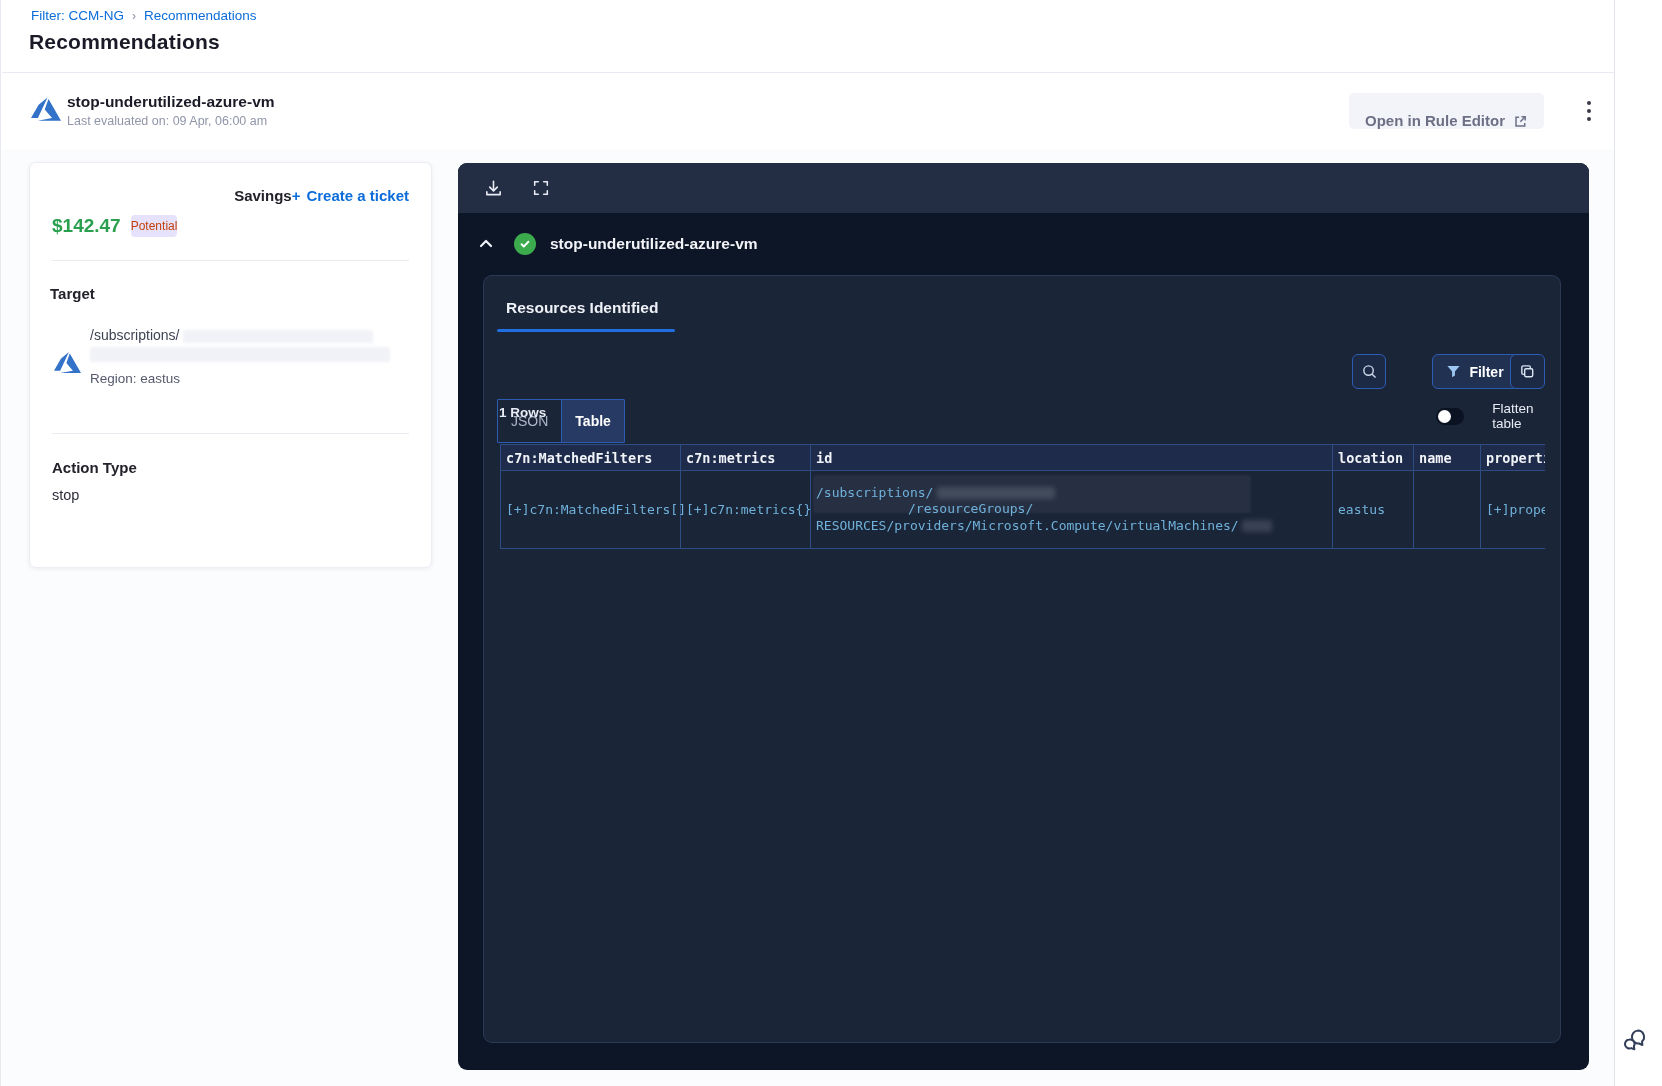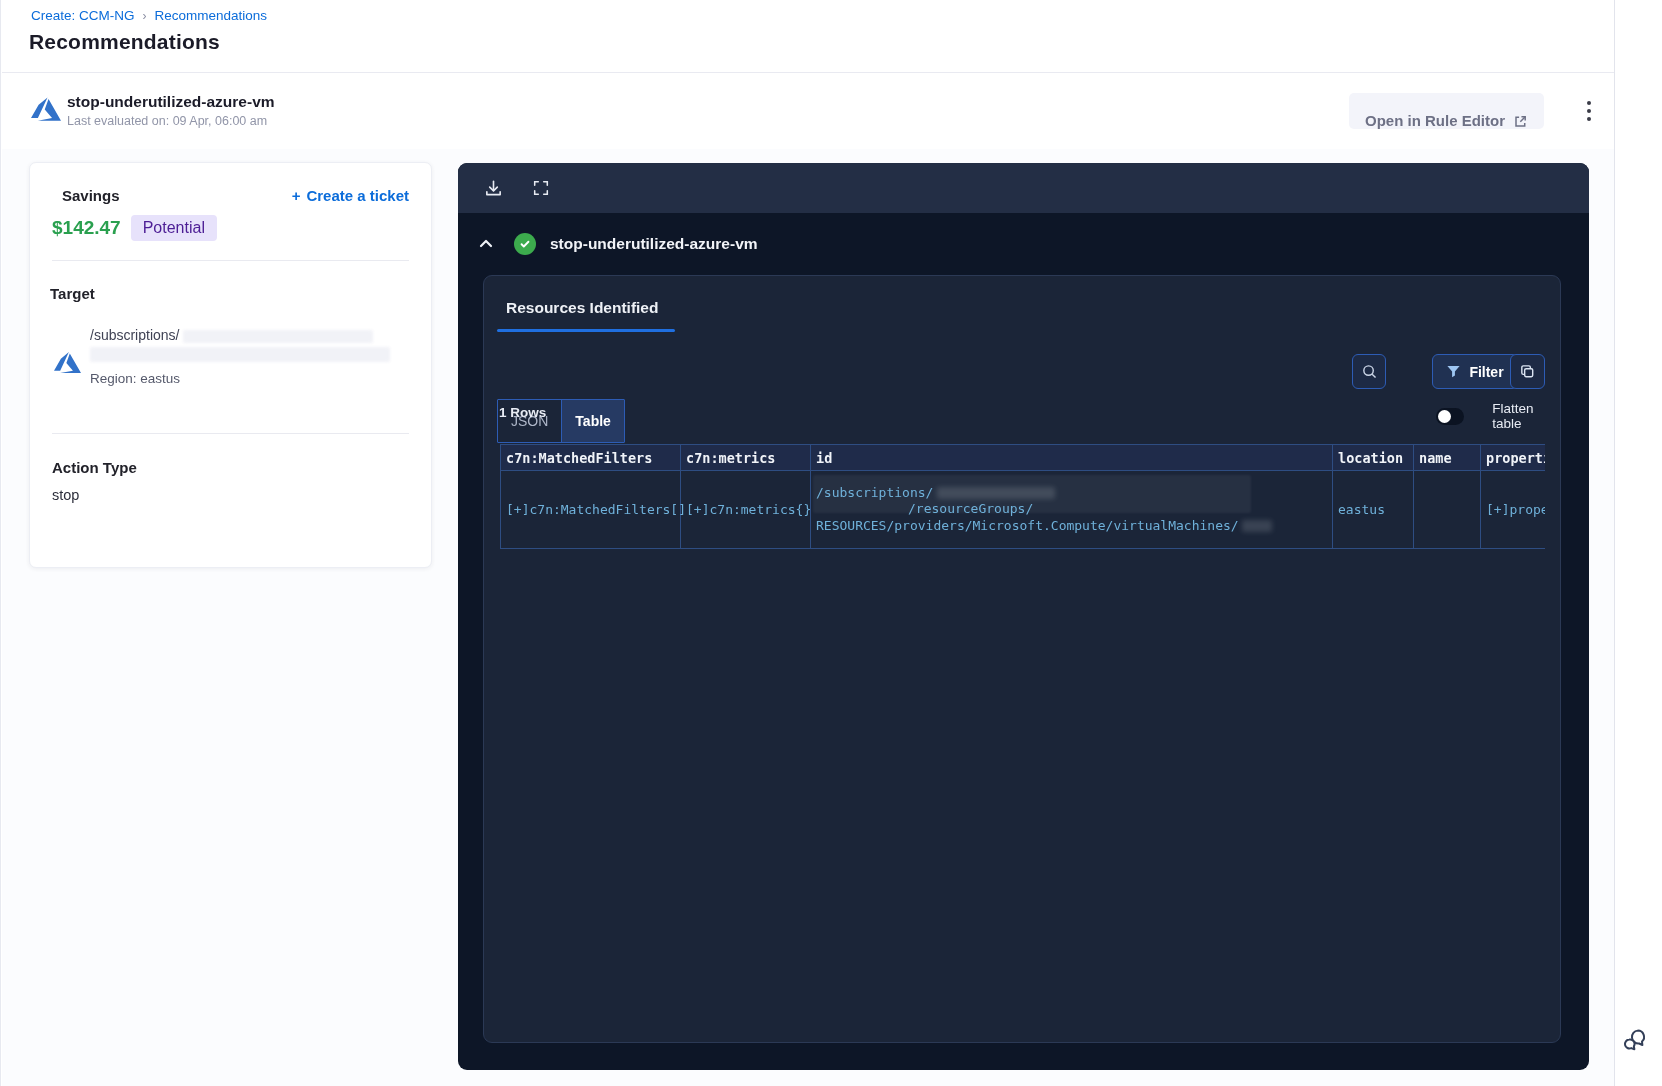--- a/index.html
+++ b/index.html
@@ -27,26 +27,26 @@
     background:#f3f4fa; border:none; border-radius:5px; color:#6d7085; font-weight:bold;
     font-size:15px; font-family:"Liberation Sans",sans-serif; display:flex; align-items:flex-end; gap:8px; cursor:pointer; }
   .kebab { position:absolute; left:1572px; top:18px; width:32px; height:40px; display:flex; flex-direction:column;
     gap:4px; align-items:center; justify-content:center; cursor:pointer; background:transparent; border:none; }
   .kebab i { width:4px; height:4px; border-radius:50%; background:#3a3b47; }
 
   
   .card { position:absolute; left:28px; top:162px; width:403px; height:406px; background:#fff;
     border:1px solid #eceef4; border-radius:7px; box-shadow:0 1px 4px rgba(40,41,61,.07); }
   .card .sec-label { font-size:15px; font-weight:bold; color:#22222a; }
-  .savings-row { position:absolute; left:32px; top:24px; right:22px; display:flex; justify-content:space-between; }
+  .savings-row { position:absolute; left:5px; top:24px; right:22px; display:flex; justify-content:flex-end; }
   .create-ticket { color:#0b6cda; font-weight:bold; font-size:15px; background:none; border:none;
     font-family:"Liberation Sans",sans-serif; cursor:pointer; display:flex; gap:6px; align-items:center; }
   .amount-row { position:absolute; left:22px; top:52px; display:flex; align-items:center; gap:10px; }
   .amount { font-size:19px; font-weight:bold; color:#2aa04f; }
-  .badge { background:#e7e2fb; color:#4c1d95; font-size:16px; padding:4px 12px; border-radius:4px; }
+  .badge { background:#e7e2fb; color:#c2410c; font-size:12px; padding:4px 0; border-radius:4px; }
   .card-hr { position:absolute; left:22px; right:22px; height:1px; background:#e9eaf0; border:none; }
   .hr1 { top:97px; } .hr2 { top:270px; }
   .target-label { position:absolute; left:20px; top:122px; }
   .target-row { position:absolute; left:22px; top:158px; width:358px; }
   .target-azure { position:absolute; left:2px; top:28px; width:27px; height:27px; }
   .target-path { position:absolute; left:38px; top:6px; font-size:14px; color:#3f4254; }
   .redact { display:inline-block; background:#f1f2f7; border-radius:2px; filter:blur(1.5px); vertical-align:middle; }
   .t-redact1 { width:190px; height:13px; margin-left:4px; }
   .t-redact2 { position:absolute; left:38px; top:26px; width:300px; height:15px; }
   .target-region { position:absolute; left:38px; top:50px; font-size:13.5px; color:#55596b; }
@@ -111,21 +111,21 @@
   svg { display:block; }
 </style>
 </head>
 <body>
 
 <div class="stage">
   <div class="lower-bg"></div>
   <div class="col-border"></div>
 
   <nav class="breadcrumb">
-    <a>Create: CCM-NG</a>
+    <a>Filter: CCM-NG</a>
     <span class="crumb-sep">›</span>
     <a>Recommendations</a>
   </nav>
   <h1 class="page-title">Recommendations</h1>
   <div class="divider-top"></div>
 
   <header class="rec-header">
     <span class="azure">
       <svg viewBox="0 0 24 24" width="30" height="30">
           <path fill="#3272c9" d="M5.483 21.3H24L14.025 4.013l-3.038 8.347 5.836 6.938L5.483 21.3zM13.23 2.7L6.105 8.677 0 19.253h5.505L13.23 2.7z"></path>

